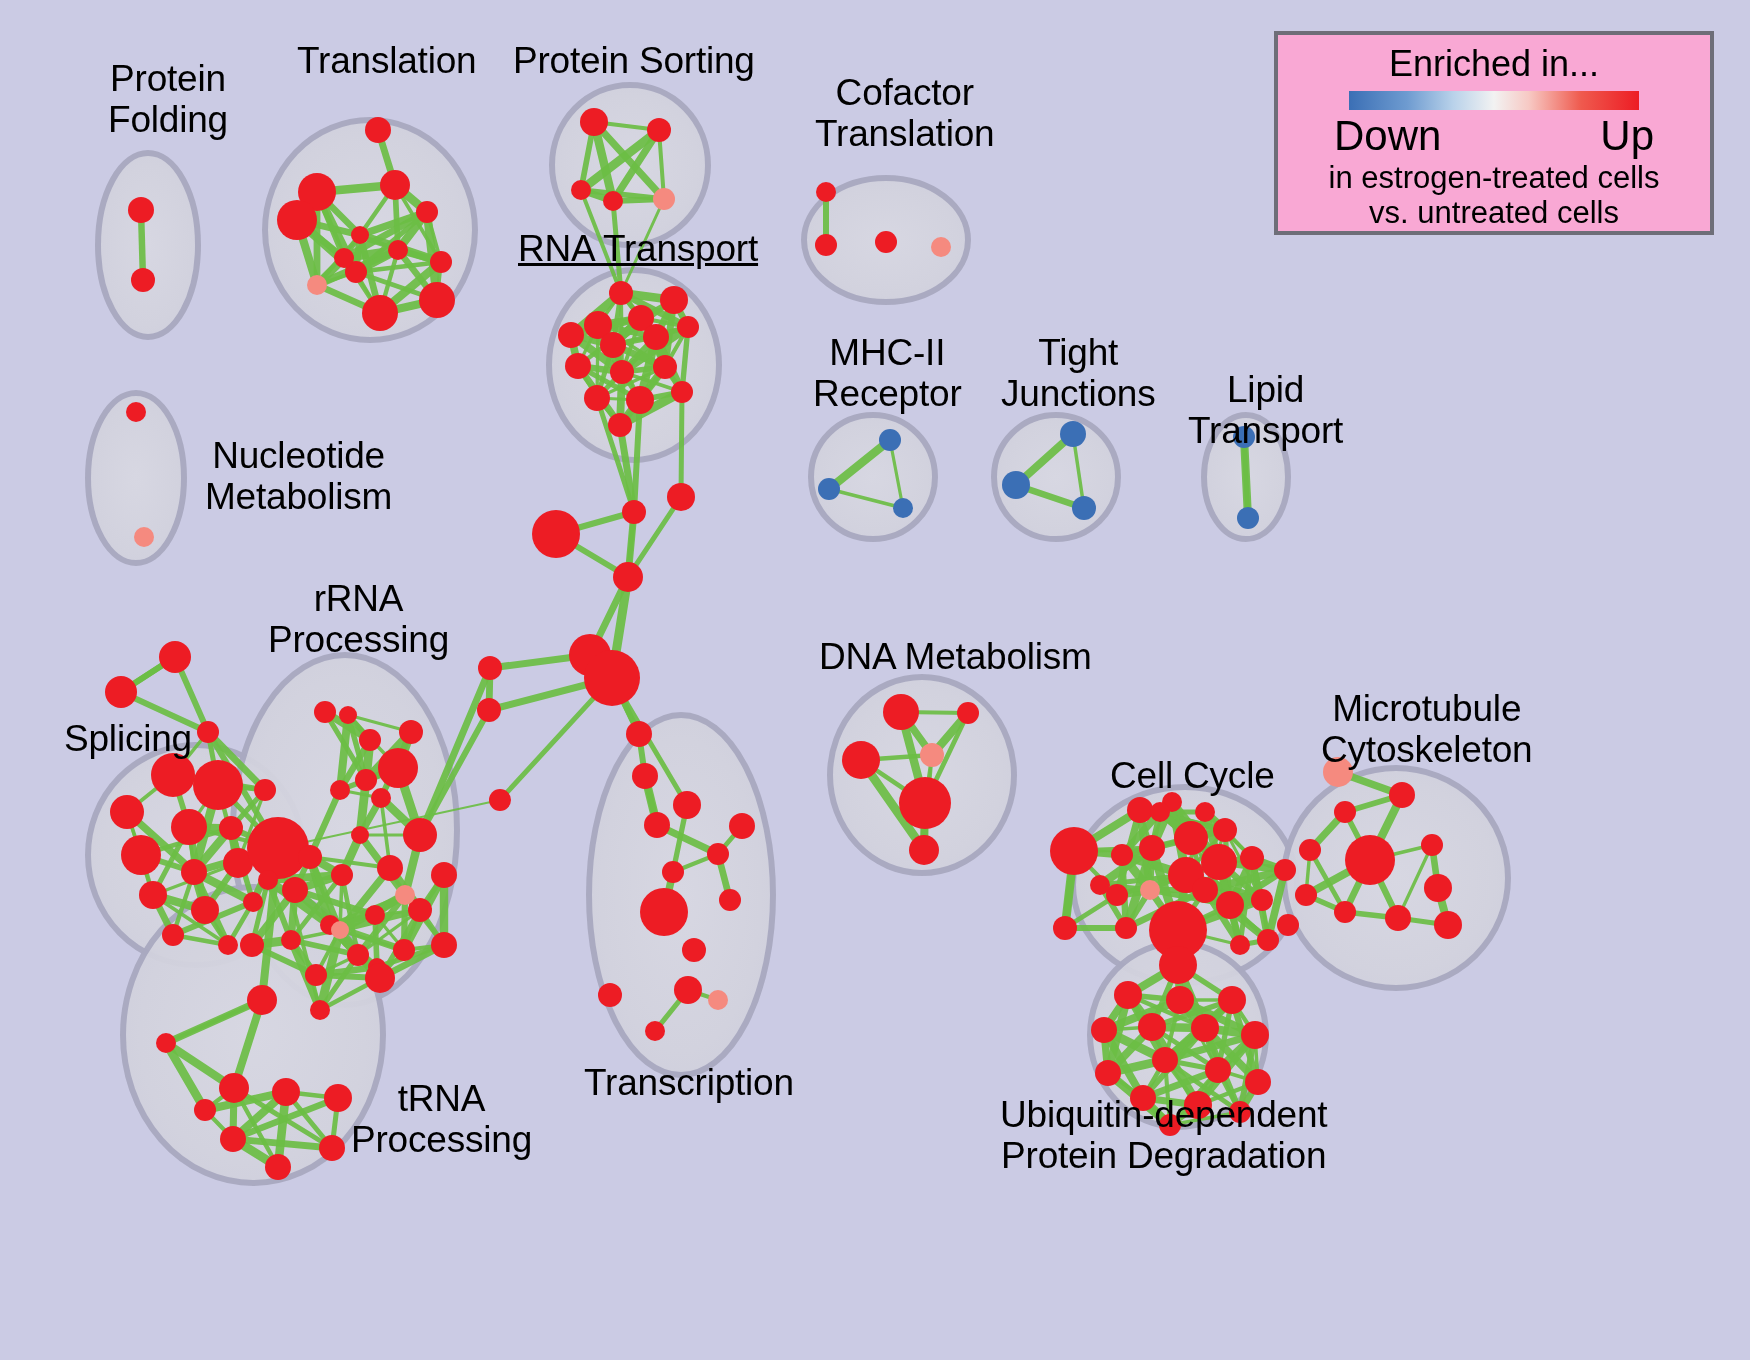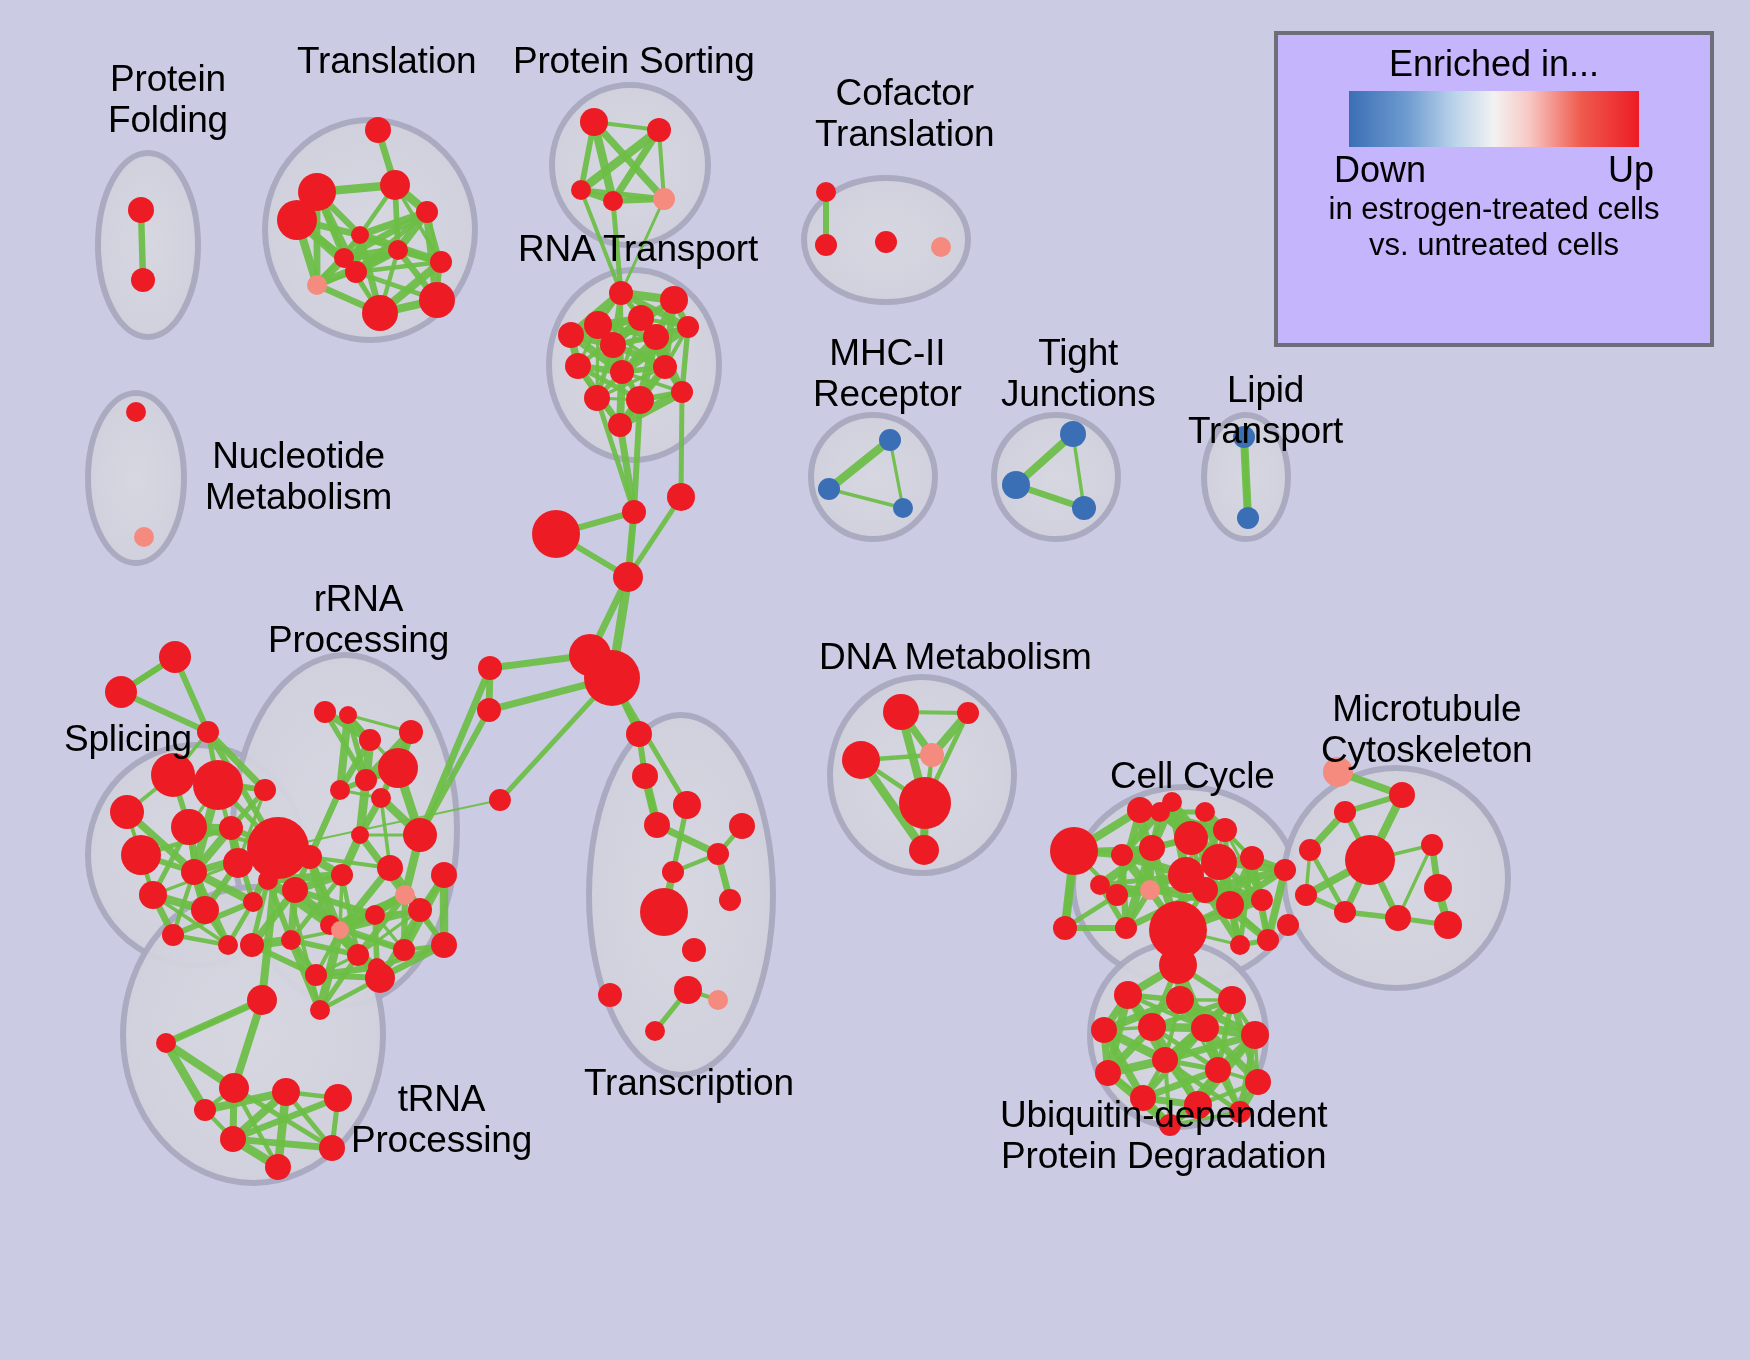--- a/index.html
+++ b/index.html
@@ -17,35 +17,35 @@
     font-size:37px;
     line-height:1.12;
     font-family:"Liberation Sans", sans-serif;
     white-space:pre;
     text-align:center;
     letter-spacing:-0.2px;
   }
   #legend{
     position:absolute;
     left:1274px;top:31px;
-    width:440px;height:316px;
+    width:440px;height:204px;
     border:4px solid #6e6e78;
-    background:#c4b5fd;
+    background:#f9a8d4;
     box-sizing:border-box;
     display:flex;flex-direction:column;align-items:center;
     padding-top:8px;
   }
   #legend-title{font-size:36px;color:#000;}
   #legend-bar{
     width:290px;height:56px;margin-top:6px;
     background:linear-gradient(to right,#3b6fb5 0%,#6e9bd0 20%,#b9d2ea 36%,#f2f2f2 50%,#f7c9c4 62%,#ef5a4e 80%,#ed1c24 100%);
   }
   #legend-ends{
     width:320px;display:flex;justify-content:space-between;
-    font-size:36px;color:#000;margin-top:2px;
+    font-size:42px;color:#000;margin-top:2px;
   }
   .legend-sub{font-size:31px;color:#000;line-height:1.15;text-align:center;}
 </style>
 </head>
 <body>
 
 <div id="stage">
 
   <svg id="net" viewBox="0 0 1750 1360" preserveAspectRatio="none">
     <defs>
@@ -772,21 +772,21 @@
       </g>
   </svg>
 
   <div id="labels">
       <div class="cluster-label" style="left: 84px; top: 58px; margin-left: 24px;">Protein
 Folding</div>
       <div class="cluster-label" style="left: 297px; top: 40px;">Translation</div>
       <div class="cluster-label" style="left: 205px; top: 435px;">Nucleotide
 Metabolism</div>
       <div class="cluster-label" style="left: 513px; top: 40px;">Protein Sorting</div>
-      <div class="cluster-label" style="left: 518px; top: 228px;">RNA Transport</div>
+      <div class="cluster-label" style="left: 518px; top: 228px; text-decoration: underline;">RNA Transport</div>
       <div class="cluster-label" style="left: 815px; top: 72px;">Cofactor
 Translation</div>
       <div class="cluster-label" style="left: 813px; top: 332px;">MHC-II
 Receptor</div>
       <div class="cluster-label" style="left: 1001px; top: 332px;">Tight
 Junctions</div>
       <div class="cluster-label" style="left: 1188px; top: 332px; margin-top: 37px;">Lipid
 Transport</div>
       <div class="cluster-label" style="left: 64px; top: 718px;">Splicing</div>
       <div class="cluster-label" style="left: 268px; top: 578px;">rRNA

